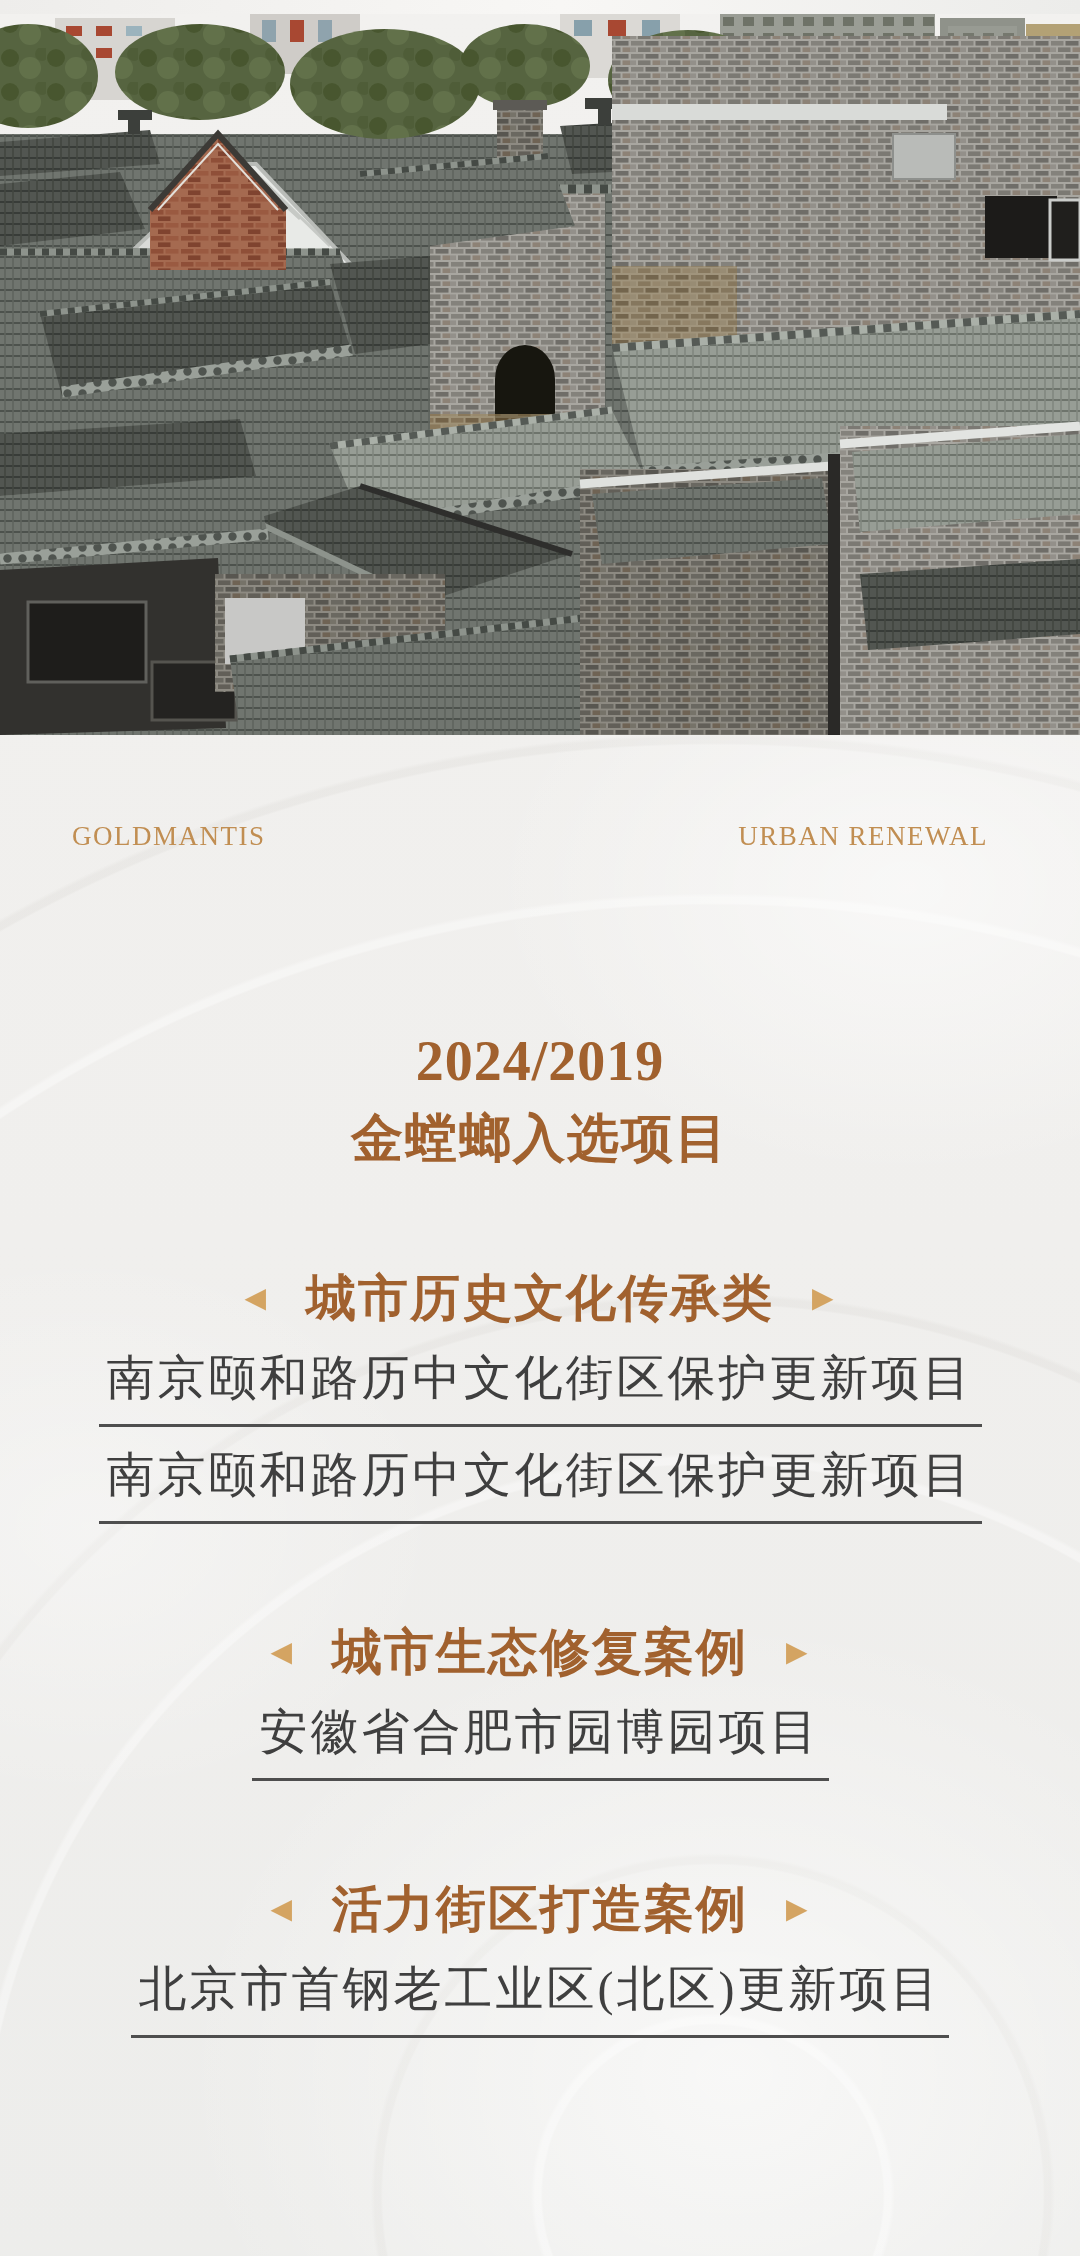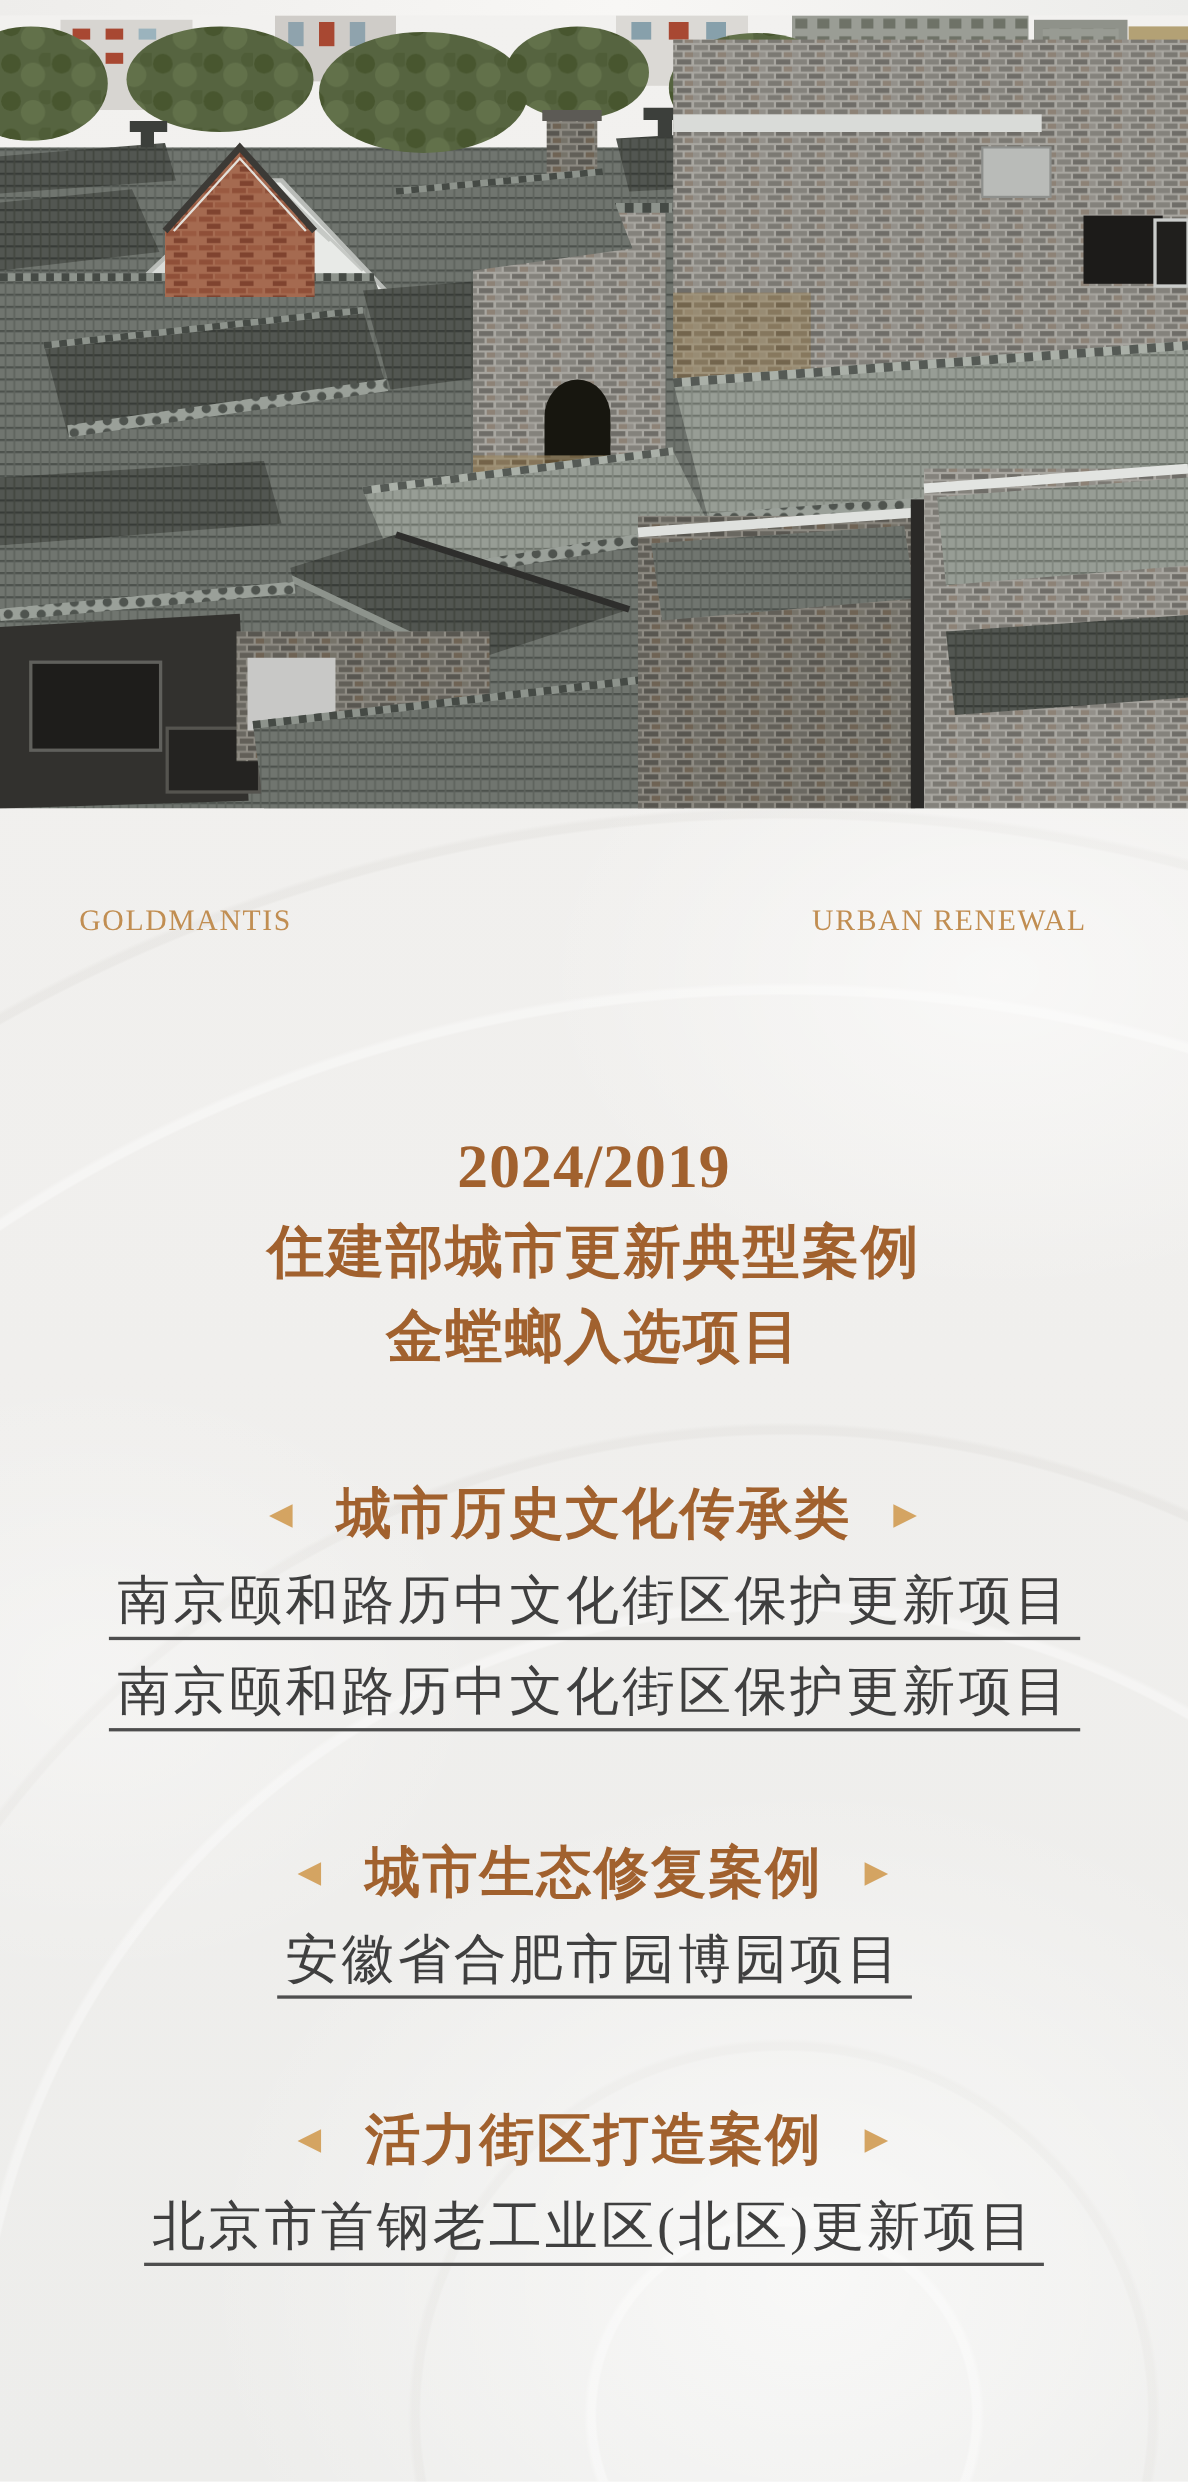--- a/index.html
+++ b/index.html
@@ -40,21 +40,21 @@
     font-size:50px;font-weight:bold;color:#a1612e;line-height:56px;letter-spacing:2px;
   }
   .tri{
     font-family:"DejaVu Sans",sans-serif;font-size:28px;font-weight:normal;
     color:#d4a462;line-height:56px;
   }
   .items{margin-top:26px;text-align:center;}
   .item{
     display:block;width:max-content;margin:0 auto 22px;
     font-size:48px;line-height:52px;letter-spacing:3px;color:#3f3f3f;
-    border-bottom:3px solid #4e4e4e;padding:0 8px 6px;
+    border-bottom:3px solid #4e4e4e;padding:0 8px 20px;
   }
   .items .item:last-child{margin-bottom:0;}
 </style>
 </head>
 <body>
 
 <div class="bg-swirls"></div>
 
 <div class="content">
   <div class="top-strip"></div>
@@ -242,21 +242,20 @@
     </svg>
   </div>
 
   <div class="brand-row">
     <span>GOLDMANTIS</span>
     <span>URBAN RENEWAL</span>
   </div>
 
   <div class="title-block">
     <div class="title-line-1">2024/2019</div>
-    <div class="title-line-2">住建部城市更新典型案例</div>
     <div class="title-line-3">金螳螂入选项目</div>
   </div>
 
   <div class="section-1">
     <div class="section-heading">
       <span class="tri">◀</span>
       <span>城市历史文化传承类</span>
       <span class="tri">▶</span>
     </div>
     <div class="items">

